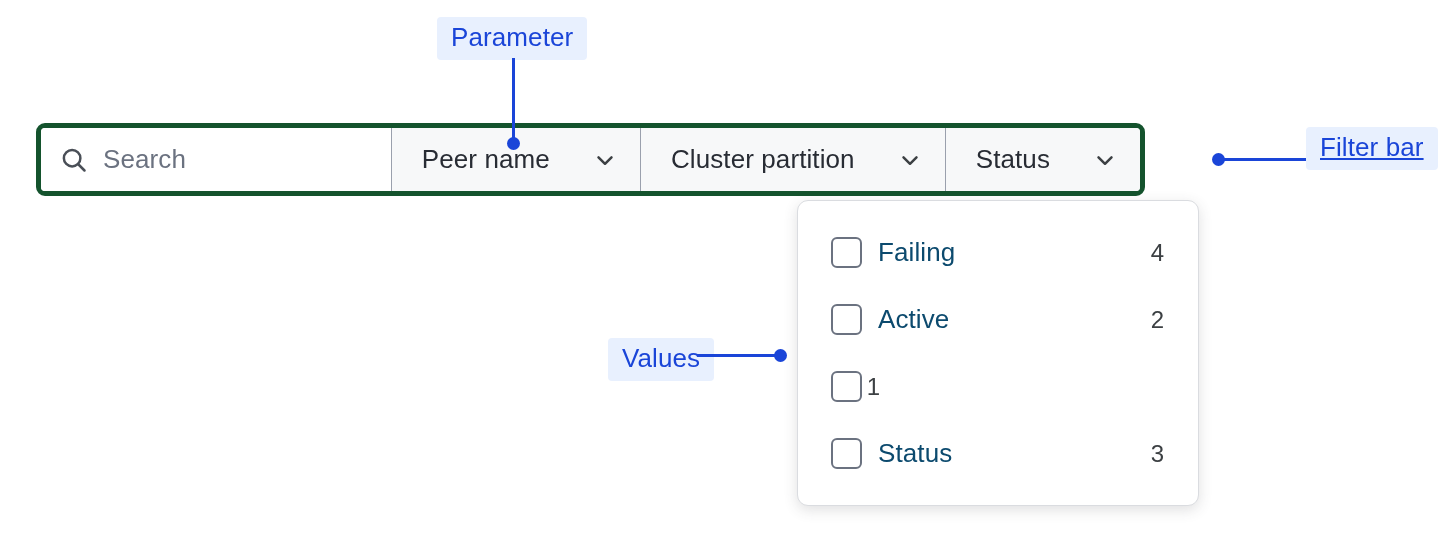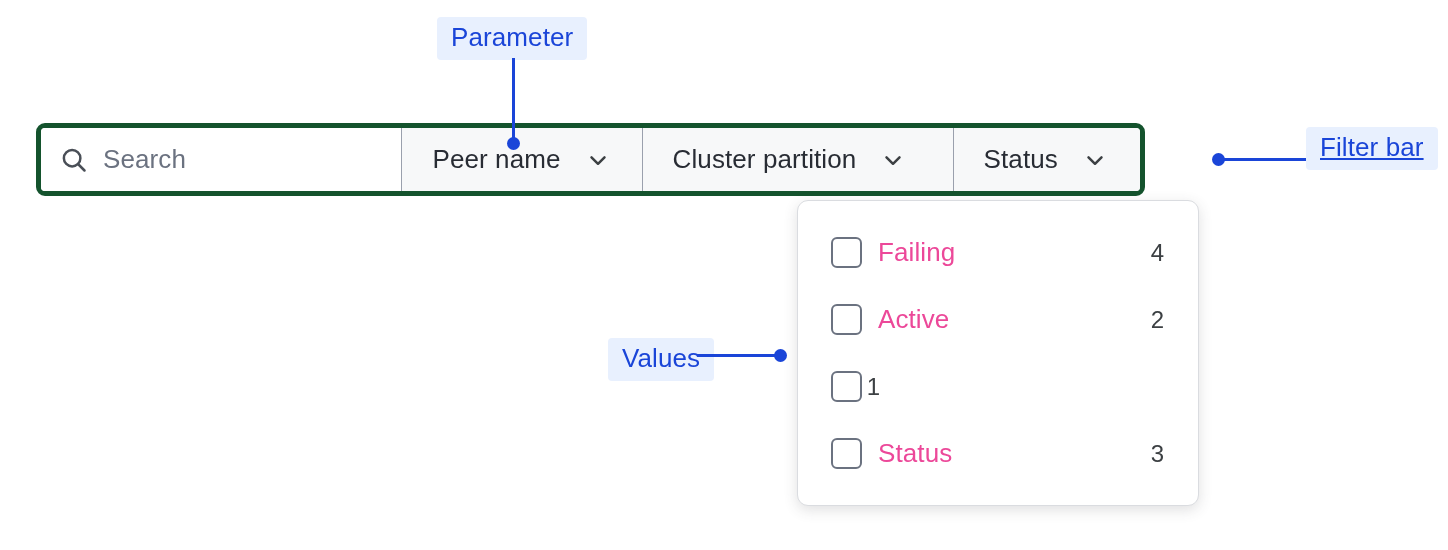--- a/index.html
+++ b/index.html
@@ -49,22 +49,22 @@
   #search-input-text {
     font-size: 26px;
     color: #6b7280;
     letter-spacing: 0.1px;
     user-select: none;
   }
   .fb-dropdown {
     background: #f7f8f9;
     border-right: 1px solid #9aa0ad;
     padding: 0 22px 0 30px;
-    justify-content: flex-start;
-    gap: 24px;
+    justify-content: flex-end;
+    gap: 42px;
   }
   .fb-dropdown:last-child { border-right: none; }
   #cell-peer-name { width: 259px; }
   #cell-cluster-partition { width: 337px; }
   #cell-status { width: 200px; }
   .fb-label {
     font-size: 26px;
     color: #282c34;
     white-space: nowrap;
     letter-spacing: 0.1px;
@@ -100,21 +100,21 @@
     height: 31px;
     flex: 0 0 auto;
     box-sizing: border-box;
     border: 2px solid #6b7280;
     border-radius: 6px;
     background: #ffffff;
   }
   .dd-label {
     margin-left: 16px;
     font-size: 26px;
-    color: #ec4899;
+    color: #0c4a6e;
     flex: 1 1 auto;
     letter-spacing: 0.1px;
   }
   .dd-count {
     font-size: 24px;
     color: #3c4043;
     text-align: right;
     min-width: 18px;
   }
 

